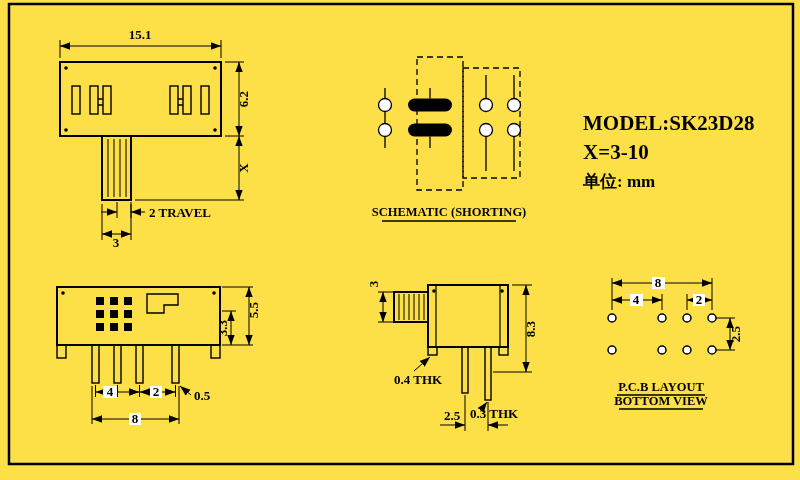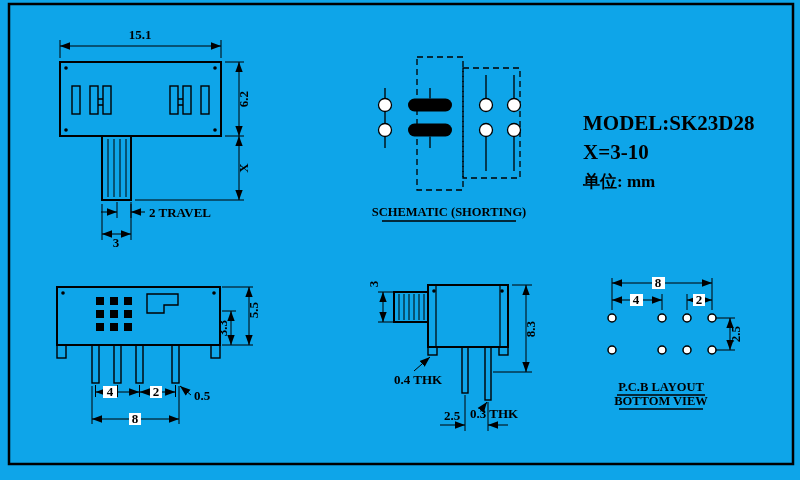--- a/index.html
+++ b/index.html
@@ -1,16 +1,16 @@
 <!DOCTYPE html>
 <html><head>
 <meta charset="utf-8">
 <style>
   html,body{margin:0;padding:0;background:#fff;}
-  .sheet{position:relative;width:800px;height:480px;background:#0ea5e9;overflow:hidden;}
+  .sheet{position:relative;width:800px;height:480px;background:#fde047;overflow:hidden;}
   svg text{font-family:"Liberation Serif",serif;font-weight:700;fill:#000;}
   .dim{font-size:13px;}
   .label{font-size:12.5px;}
   .big{font-size:21px;}
   .mid{font-size:17px;}
   svg line,svg path,svg rect,svg circle{vector-effect:none;}
 </style>
 </head>
 <body>
 

